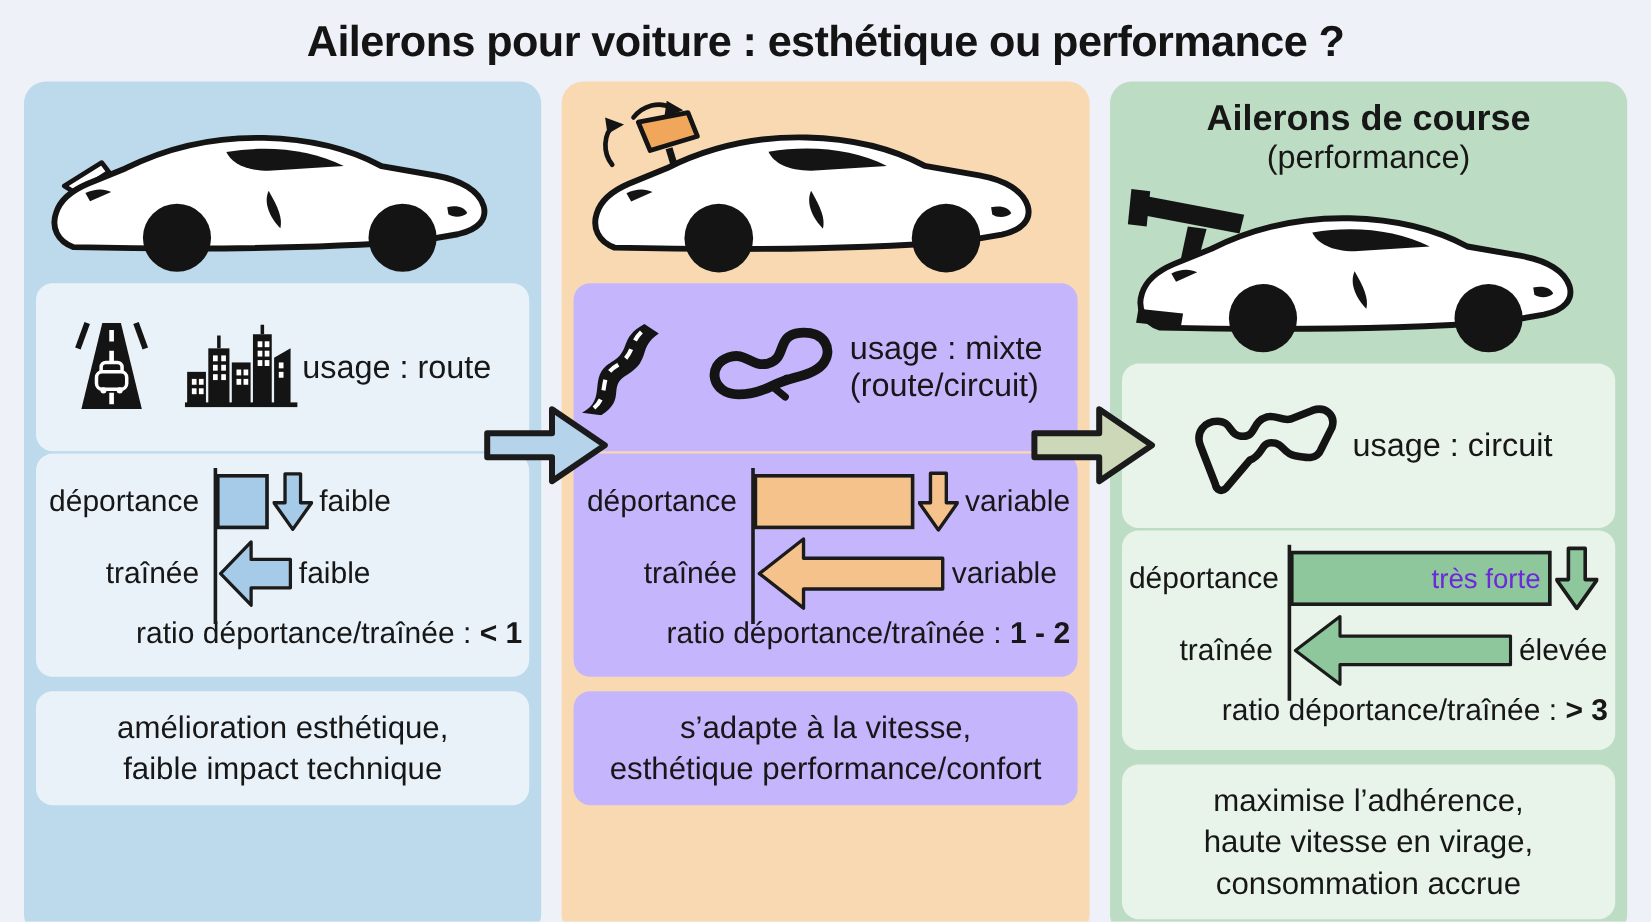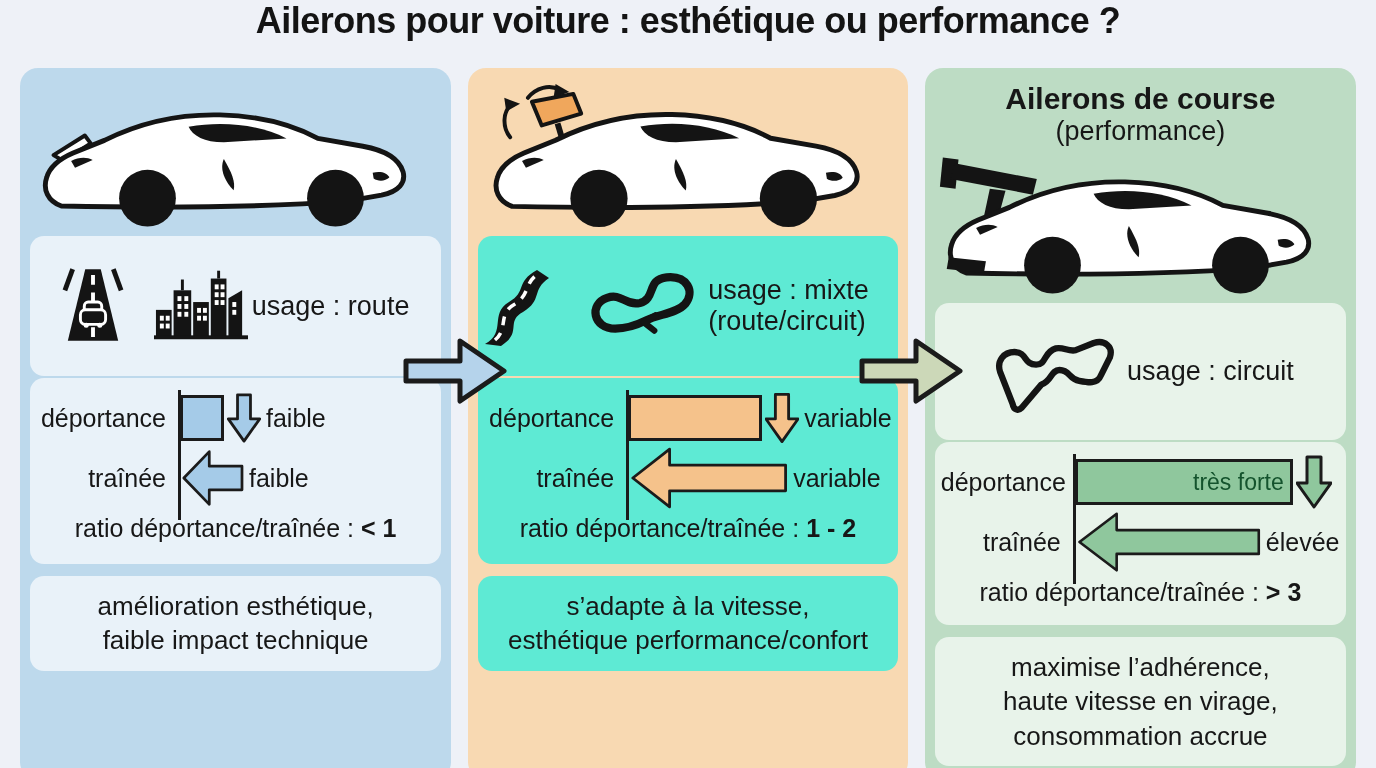--- a/index.html
+++ b/index.html
@@ -6,62 +6,62 @@
   html,body { width:1376px; height:768px; overflow:hidden; }
   body {
     background:#eef1f7;
     font-family:"Liberation Sans", sans-serif;
     color:#171717;
     position:relative;
   }
   .page { position:relative; width:1376px; height:768px; }
   .main-title {
     text-align:center; font-size:36px; font-weight:800; letter-spacing:-0.5px;
-    height:68px; color:#141414;
+    padding-top:14px; height:68px; color:#141414;
   }
   .columns { display:flex; gap:17px; padding:0 20px; align-items:stretch; }
   .panel {
     flex:1 1 0; border-radius:18px; height:712px;
     padding:14px 10px 14px; display:flex; flex-direction:column;
   }
   .panel-fixed  { background:#bdd9ec; }
   .panel-active { background:#f8d9b2; }
   .panel-race   { background:#bddcc4; }
 
   .col-header { text-align:center; margin-bottom:2px; }
   .col-title  { font-size:30px; font-weight:800; line-height:34px; }
   .col-subtitle { font-size:27px; line-height:31px; }
 
   .car-wrap { height:148px; margin:2px 0 4px; }
   .car-wrap svg { width:100%; height:100%; }
 
   .inner-box { border-radius:14px; }
   .panel-fixed  .inner-box { background:#e9f2f9; }
-  .panel-active .inner-box { background:#5eead4; }
+  .panel-active .inner-box { background:#c4b5fd; }
   .panel-race   .inner-box { background:#e8f3ea; }
 
   .usage-box { height:140px; display:flex; flex-direction:row; align-items:center; justify-content:center; gap:4px; }
   .usage-icons { display:flex; align-items:center; gap:30px; height:92px; }
   .usage-caption { font-size:27px; }
 
   .stats-box { height:186px; margin-top:2px; position:relative; padding:10px 6px 6px; }
   .axis-line { position:absolute; left:148px; top:12px; height:130px; width:3px; background:#1b1b1b; }
   .panel-race .axis-line { left:138px; }
   .stat-row { display:flex; align-items:center; height:60px; }
   .stat-label { width:138px; text-align:right; padding-right:8px; font-size:25px; flex:0 0 auto; }
   .panel-race .stat-label { width:128px; }
   .bar { border:3px solid #1b1b1b; height:46px; margin-left:6px; flex:0 0 auto; }
   .panel-fixed  .bar { background:#a5cbe8; width:44px; }
   .panel-active .bar { background:#f5c28b; width:134px; }
   .panel-race   .bar { background:#8fc79d; width:218px; font-size:23px; text-align:right;
-                       line-height:40px; padding-right:6px; color:#14532d; }
+                       line-height:40px; padding-right:6px; color:#6d28d9; }
   .down-arrow { margin-left:3px; flex:0 0 auto; display:flex; }
   .drag-arrow { margin-left:6px; flex:0 0 auto; display:flex; }
   .stat-value { font-size:25px; margin-left:5px; white-space:nowrap; }
-  .ratio-line { text-align:center; font-size:25px; margin-top:6px; }
+  .ratio-line { text-align:right; font-size:25px; margin-top:6px; }
   .ratio-value { font-weight:800; margin-left:7px; }
 
   .summary-box { margin-top:12px; padding:13px 8px; text-align:center; font-size:26px;
                  line-height:1.32; white-space:pre-line; }
 
   .flow-arrow { position:absolute; top:331px; width:106px; height:80px; z-index:5; }
   .flow-arrow-1 { left:402px; }
   .flow-arrow-2 { left:858px; }
 </style>
 </head>

